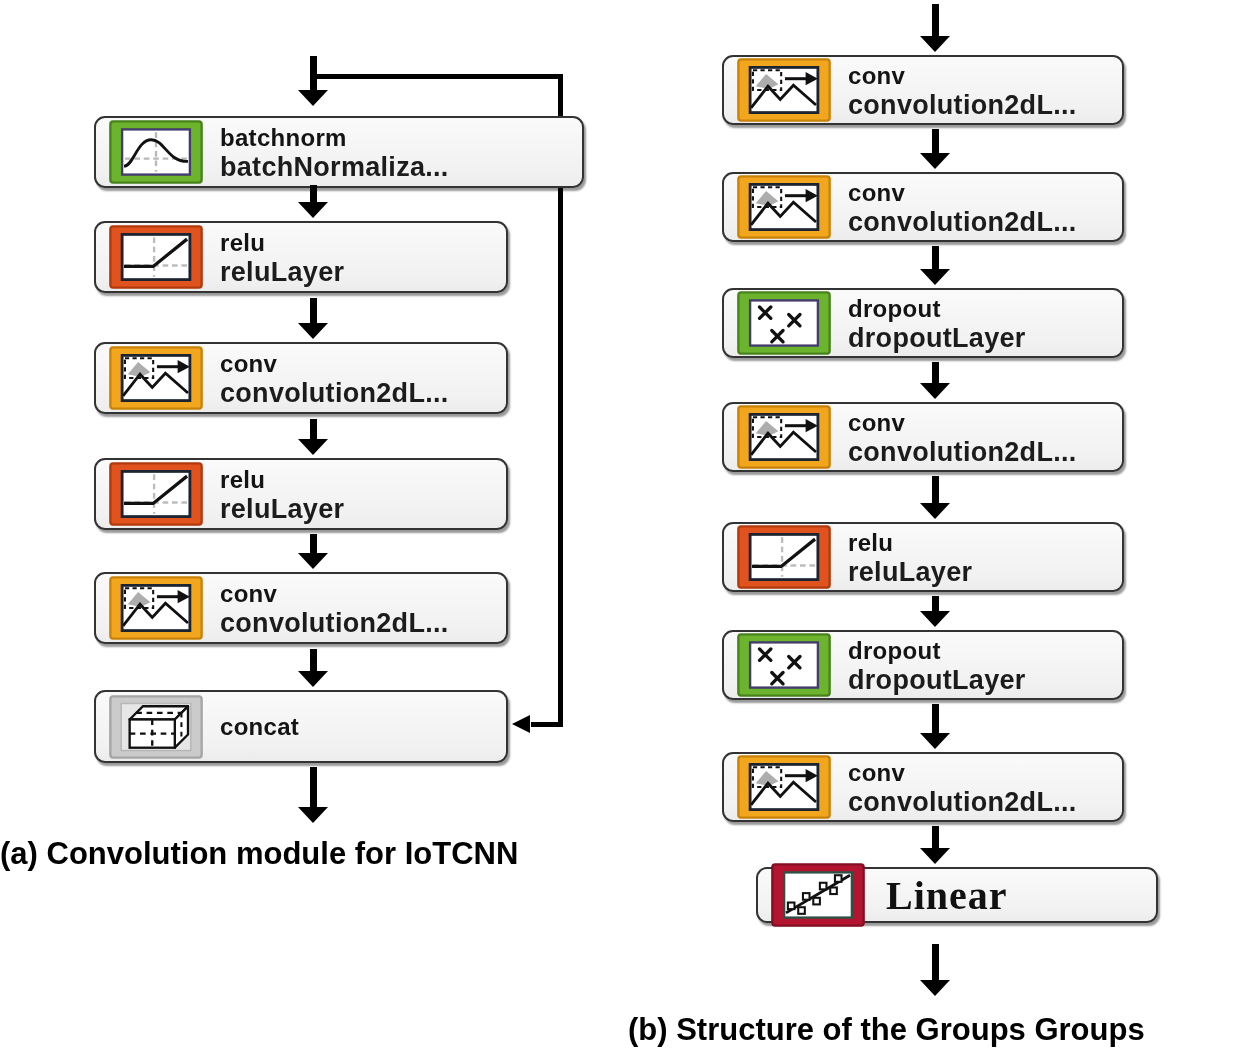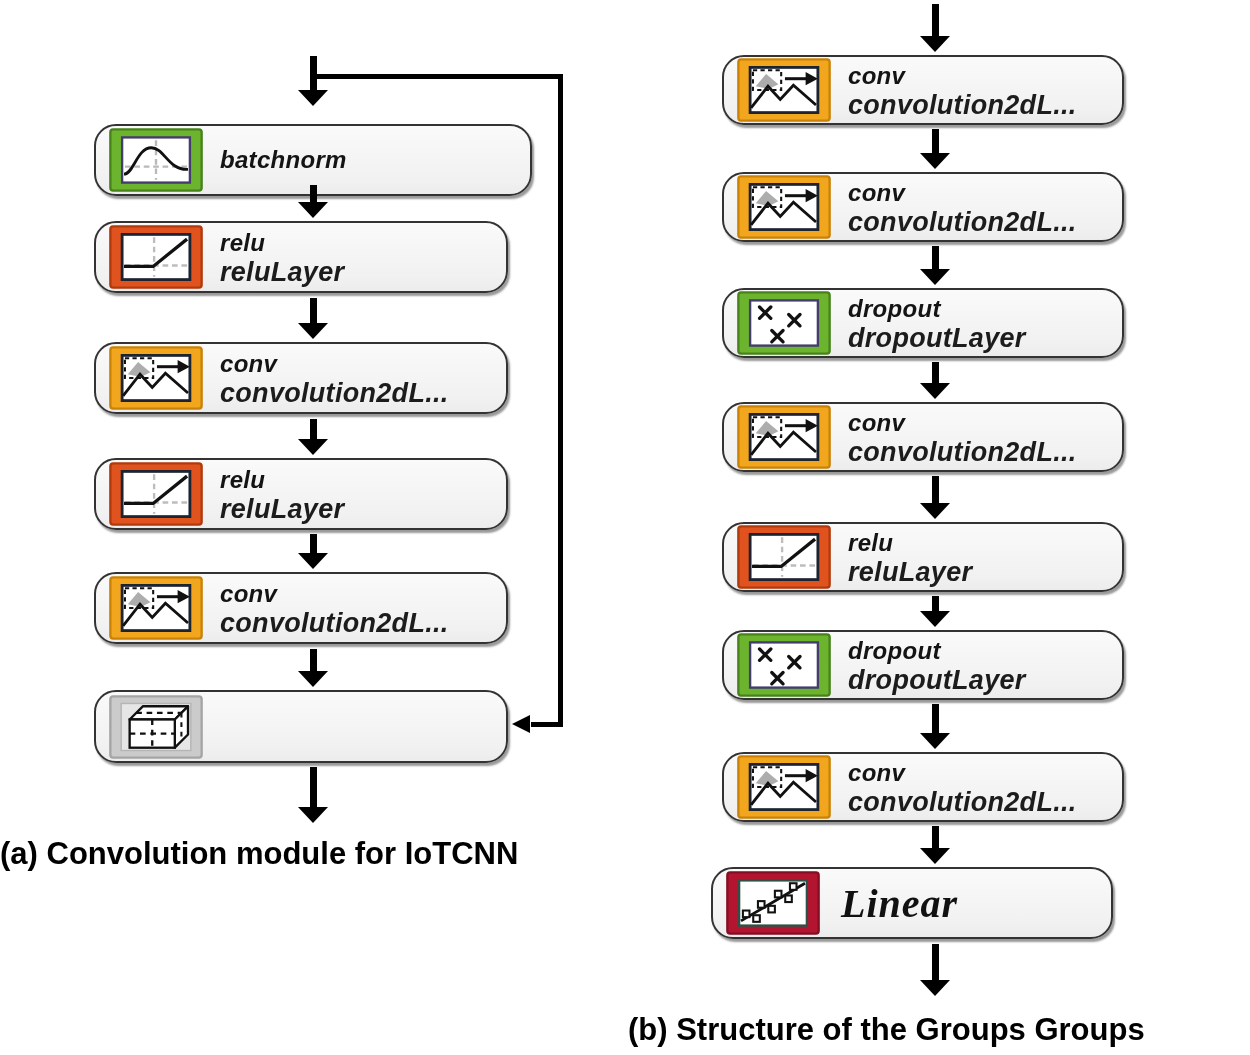--- a/index.html
+++ b/index.html
@@ -9,23 +9,22 @@
     width:1250px; height:1055px;
     background:#ffffff;
     overflow:hidden;
     font-family:"Liberation Sans", sans-serif;
   }
   
   .node {
     position:absolute;
     background:linear-gradient(180deg,#fafafa 0%,#f1f1f1 80%,#ececec 100%);
     border:2.5px solid #333333;
-    border-radius:22px;
+    border-radius:11px;
     box-shadow:2px 3px 2px rgba(0,0,0,0.40);
-    font-style:italic;
   }
   .node-icon {
     position:absolute; left:12px; top:50%;
     transform:translateY(-50%);
     width:96px; height:64px;
   }
   .node-text {
     position:absolute; left:124px; top:50%;
     transform:translateY(-50%);
     white-space:nowrap;
@@ -136,26 +135,27 @@
 
   <div>
 
     <div class="arrow" style="left:297px;top:56px;height:50px"></div>
 
     <div class="skip-seg" style="left:313px;top:74px;width:250px;height:5px"></div>
     <div class="skip-seg" style="left:558px;top:74px;width:5px;height:653px"></div>
     <div class="skip-seg" style="left:531px;top:722px;width:32px;height:5px"></div>
     <div class="skip-head" style="left:512px;top:715px"></div>
 
-    <div class="node" style="left:94px;top:124px;width:438px;height:72px">
+    <div class="node" style="left:94px;top:116px;width:490px;height:72px">
       <svg class="node-icon" viewBox="0 0 100 68">
           <use href="#ic-batchnorm"></use>
         </svg>
       <div class="node-text">
         <div class="node-title">batchnorm</div>
+        <div class="node-subtitle">batchNormaliza...</div>
       </div>
     </div>
     <div class="arrow" style="left:297px;top:185px;height:33px"></div>
 
     <div class="node" style="left:94px;top:221px;width:414px;height:72px">
       <svg class="node-icon" viewBox="0 0 100 68">
           <use href="#ic-relu"></use>
         </svg>
       <div class="node-text">
         <div class="node-title">relu</div>
@@ -195,20 +195,21 @@
         <div class="node-subtitle">convolution2dL...</div>
       </div>
     </div>
     <div class="arrow" style="left:297px;top:649px;height:38px"></div>
 
     <div class="node" style="left:94px;top:690px;width:414px;height:73px">
       <svg class="node-icon" viewBox="0 0 100 68">
           <use href="#ic-concat"></use>
         </svg>
       <div class="node-text">
+        <div class="node-title">concat</div>
       </div>
     </div>
     <div class="arrow" style="left:297px;top:767px;height:56px"></div>
 
     <div class="caption" style="left:0px;top:836px;width:630px">(a) Convolution module for IoTCNN</div>
   </div>
 
   <div>
 
     <div class="arrow" style="left:919px;top:4px;height:48px"></div>
@@ -283,21 +284,21 @@
       <svg class="node-icon" viewBox="0 0 100 68">
           <use href="#ic-conv"></use>
         </svg>
       <div class="node-text">
         <div class="node-title">conv</div>
         <div class="node-subtitle">convolution2dL...</div>
       </div>
     </div>
     <div class="arrow" style="left:919px;top:826px;height:38px"></div>
 
-    <div class="node" style="left:711px;top:867px;width:402px;height:72px">
+    <div class="node" style="left:756px;top:867px;width:402px;height:56px">
       <svg class="node-icon" viewBox="0 0 100 68">
           <use href="#ic-linear"></use>
         </svg>
       <div class="node-linear-label">Linear</div>
     </div>
     <div class="arrow" style="left:919px;top:944px;height:52px"></div>
 
     <div class="caption" style="left:628px;top:1012px;width:622px">(b) Structure of the Groups Groups</div>
   </div>
 

